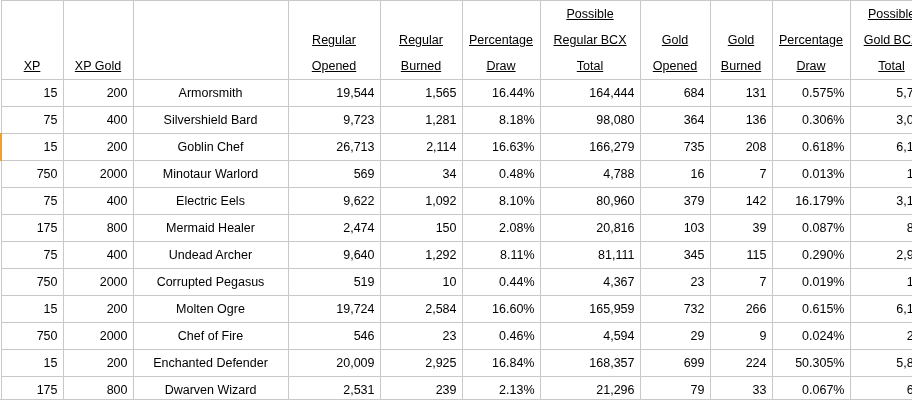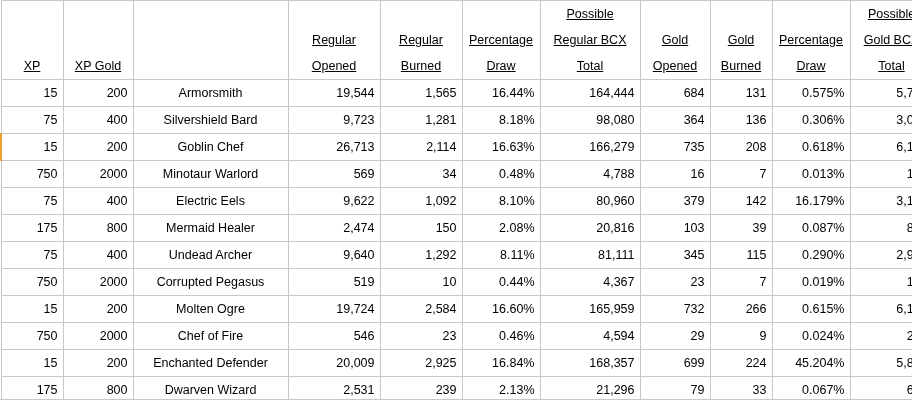--- a/index.html
+++ b/index.html
@@ -287,21 +287,21 @@
         <tr>
           <td class="num">15</td>
           <td class="num">200</td>
           <td class="txt">Enchanted Defender</td>
           <td class="num">20,009</td>
           <td class="num">2,925</td>
           <td class="num">16.84%</td>
           <td class="num">168,357</td>
           <td class="num">699</td>
           <td class="num">224</td>
-          <td class="num">45.204%</td>
+          <td class="num">50.305%</td>
           <td class="num">5,879</td>
         </tr>
         <tr>
           <td class="num">175</td>
           <td class="num">800</td>
           <td class="txt">Dwarven Wizard</td>
           <td class="num">2,531</td>
           <td class="num">239</td>
           <td class="num">2.13%</td>
           <td class="num">21,296</td>

